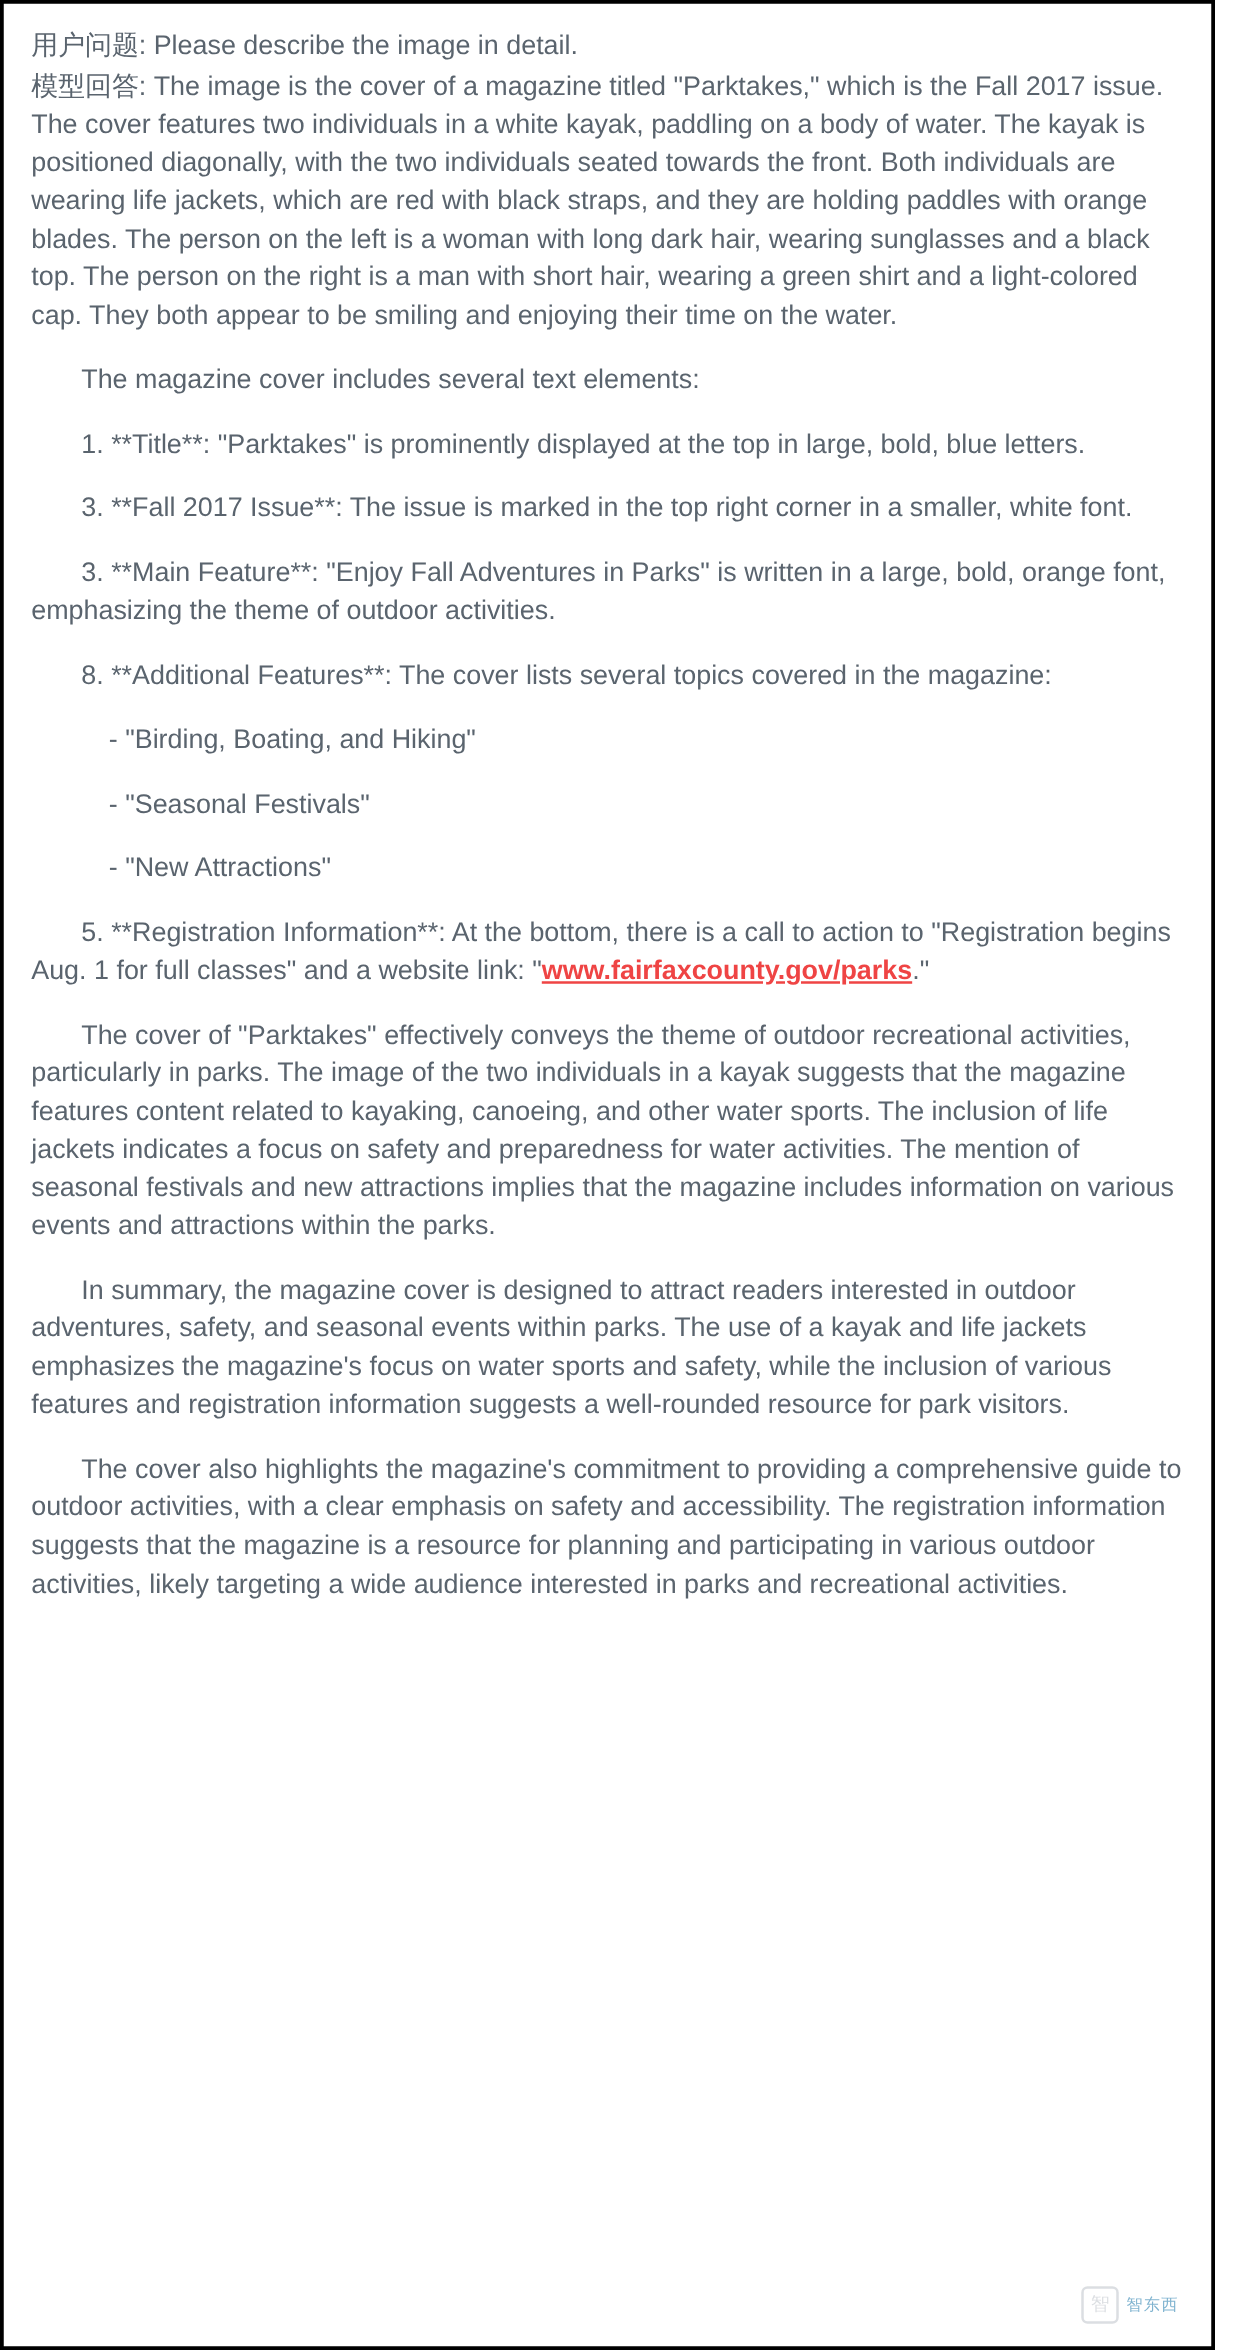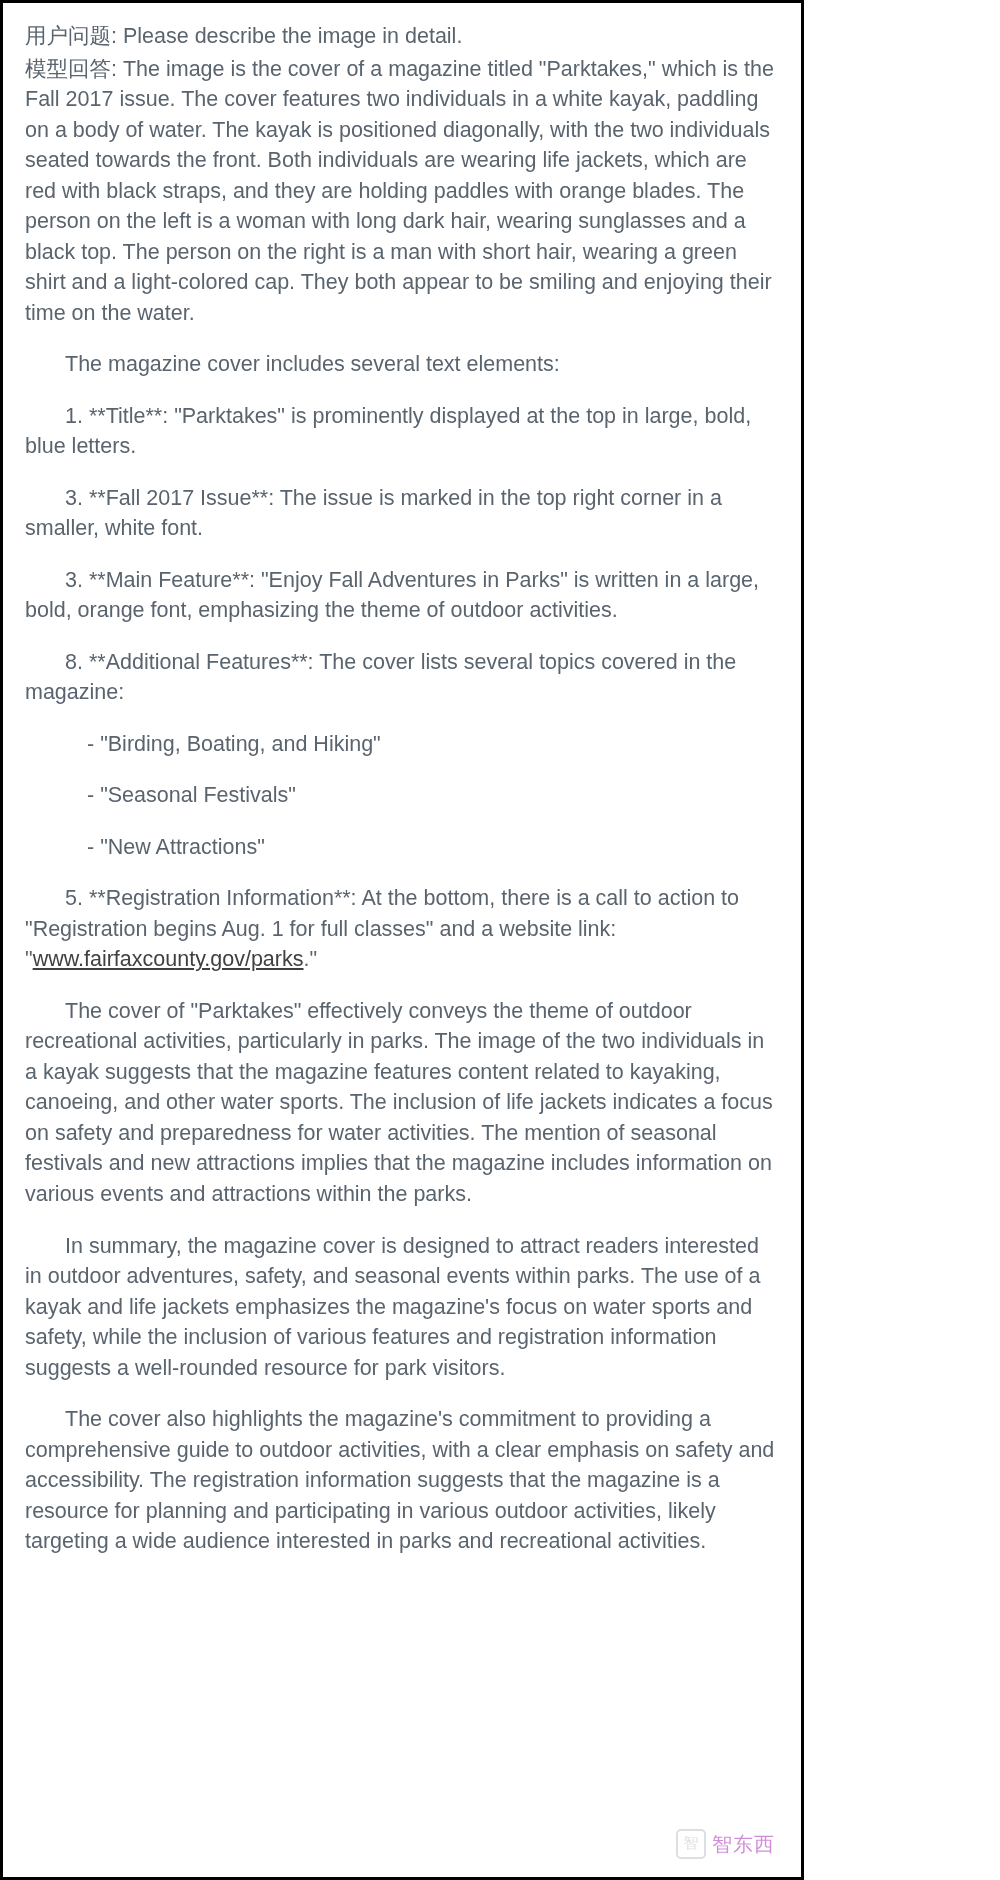--- a/index.html
+++ b/index.html
@@ -7,21 +7,21 @@
     padding: 0;
     background: #ffffff;
   }
   body {
     width: 1000px;
     min-height: 1880px;
     font-family: "Liberation Sans", sans-serif;
   }
   .page {
     box-sizing: border-box;
-    width: 804px;
+    width: 972px;
     min-height: 1880px;
     border: 3px solid #000000;
     background: #ffffff;
     padding: 18px 22px 10px 22px;
     position: relative;
   }
   .qa-block {
     font-size: 21.5px;
     line-height: 1.42;
     color: #5a646e;
@@ -35,22 +35,23 @@
   .indent {
     text-indent: 40px;
   }
   .subitem {
     text-indent: 62px;
   }
   .q-line {
     margin-bottom: 2px;
   }
   a.link {
-    color: #404040;
+    color: #ef4444;
     text-decoration: underline;
+    font-weight: bold;
   }
   .watermark {
     position: absolute;
     right: 26px;
     bottom: 18px;
     display: flex;
     align-items: center;
     gap: 6px;
     opacity: 0.5;
   }
@@ -59,22 +60,22 @@
     height: 26px;
     border: 2px solid #b9bfc6;
     border-radius: 5px;
     color: #b9bfc6;
     font-size: 15px;
     line-height: 24px;
     text-align: center;
     font-family: "DejaVu Sans", sans-serif;
   }
   .wm-text {
-    color: #a21caf;
-    font-size: 20px;
+    color: #0369a1;
+    font-size: 13px;
     letter-spacing: 1px;
   }
 </style>
 </head>
 <body>
 
 <div class="page">
   <div class="qa-block">
 
     <p class="q-line"><span class="label">用户问题</span><span>: Please describe the image in detail.</span></p>

